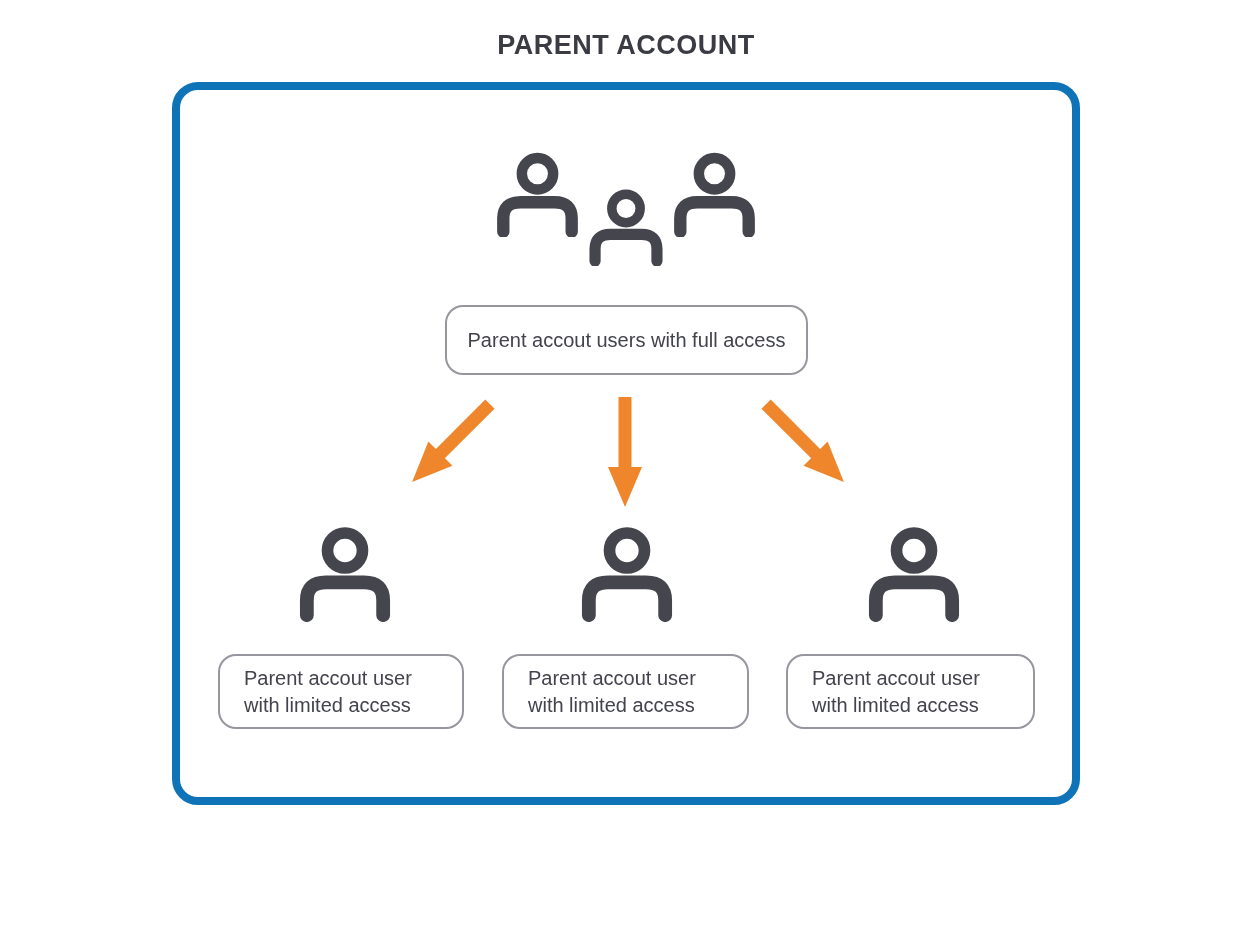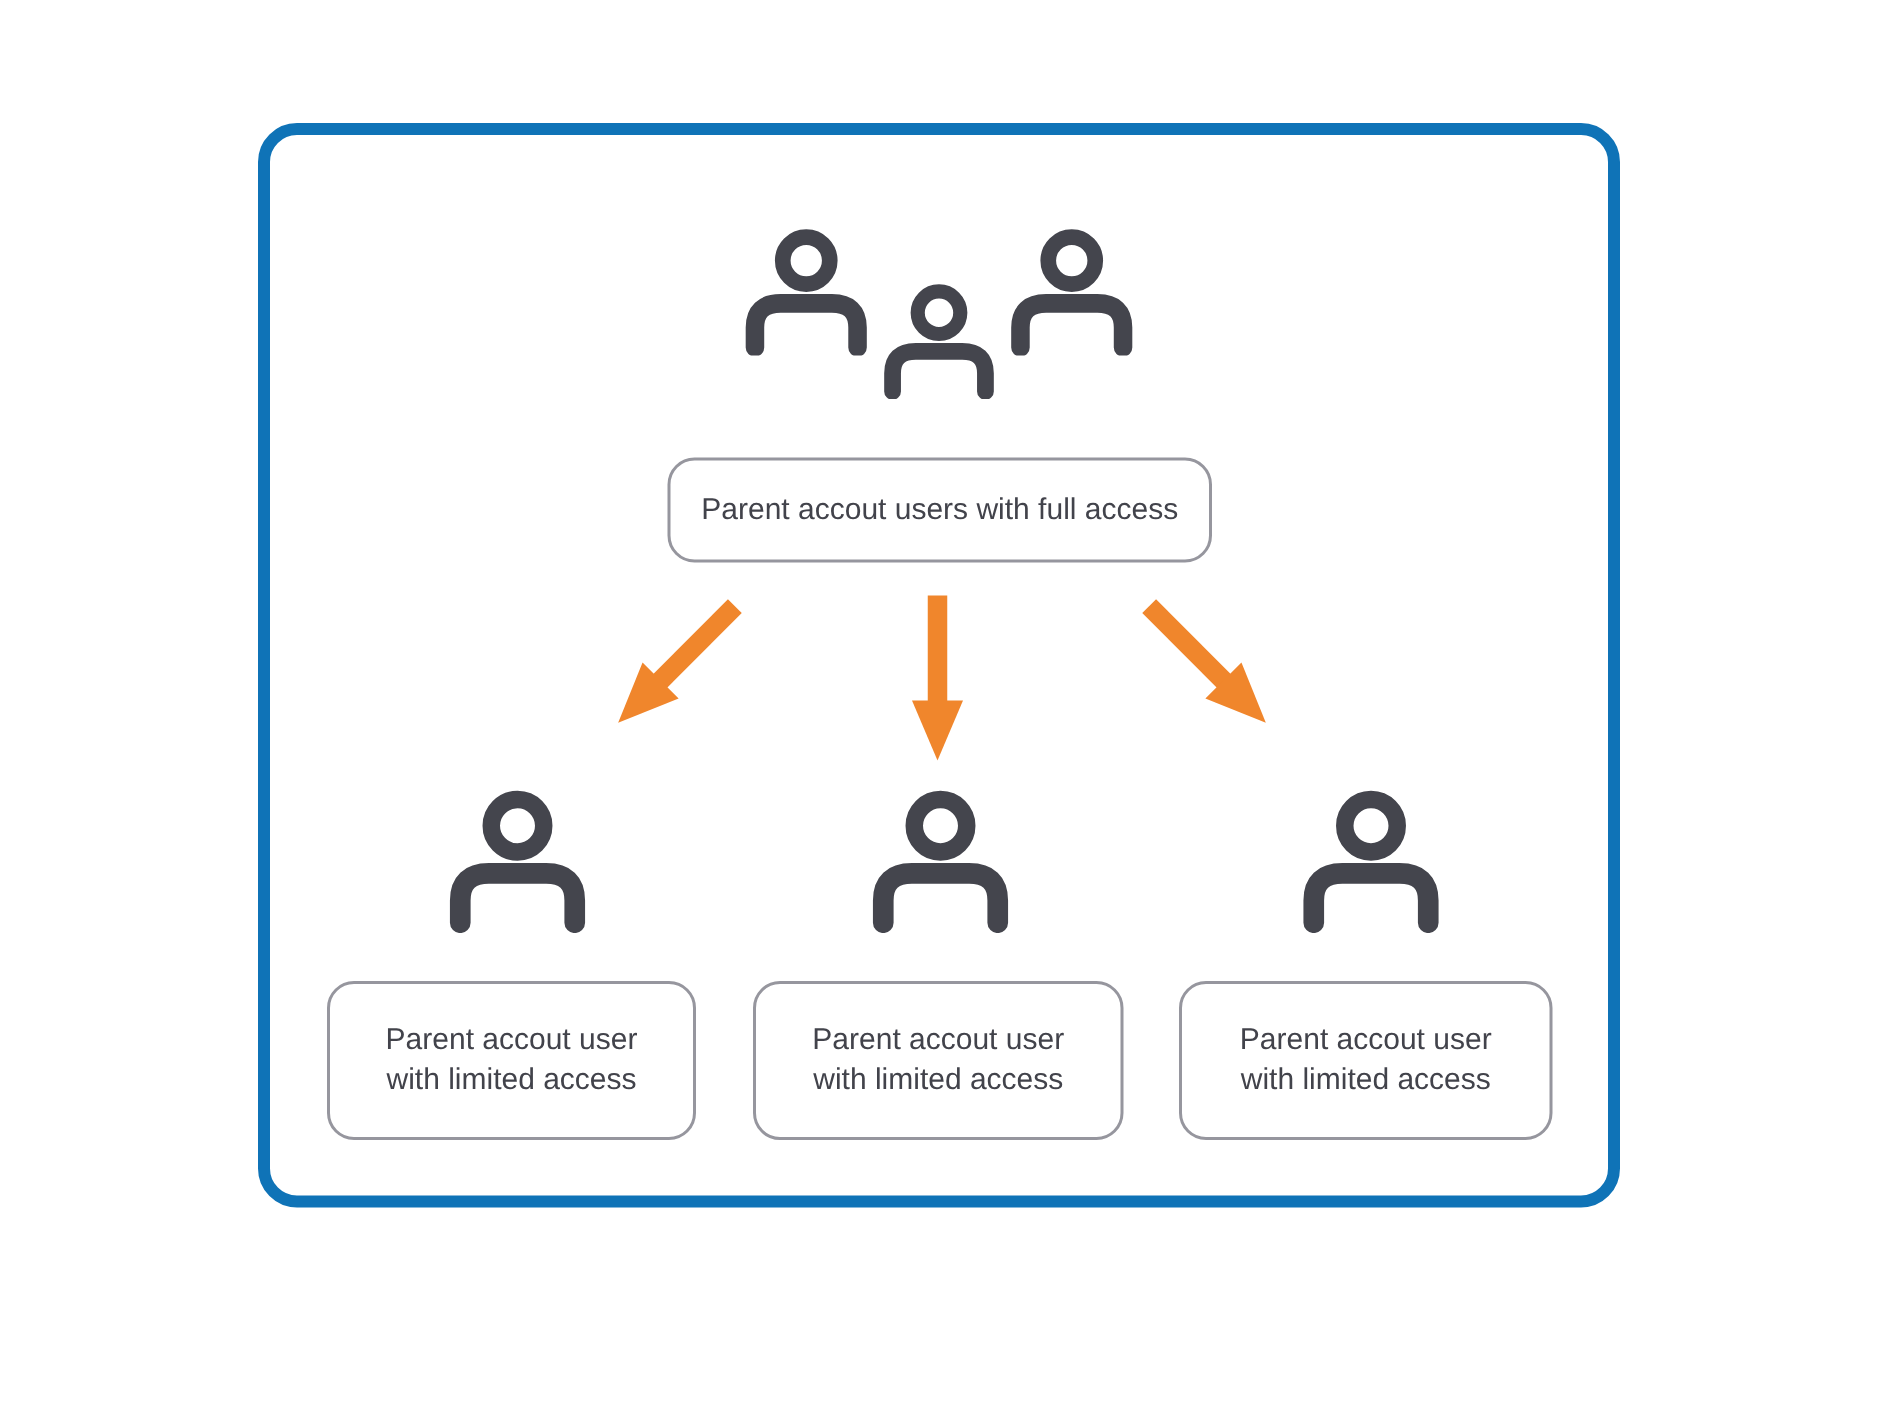--- a/index.html
+++ b/index.html
@@ -47,27 +47,26 @@
   .person-icon { color: var(--icon-gray); display: block; }
   .group-icon { position: absolute; left: 310px; top: 60px; width: 272px; height: 125px; }
   .label-box {
     position: absolute;
     border: 2px solid var(--label-border-gray);
     border-radius: 18px;
     background: #ffffff;
     display: flex;
     align-items: center;
     justify-content: center;
-    text-align: center;
     color: var(--label-text);
     font-size: 20px;
     line-height: 1.35;
   }
   .full-access-box { left: 265px; top: 215px; width: 363px; height: 70px; }
-  .limited-box { top: 564px; height: 106px; padding: 0 24px; }
+  .limited-box { top: 564px; height: 75px; padding: 0 24px; }
   .limited-box-1 { left: 38px;  width: 246px; }
   .limited-box-2 { left: 322px; width: 247px; }
   .limited-box-3 { left: 606px; width: 249px; }
   .arrow-down-wrap { position: absolute; width: 36px; height: 114px; color: var(--accent-orange); }
   .arrow-mid   { left: 427px; top: 305px; }
   .arrow-left  { left: 253px; top: 296px; transform: rotate(45deg); }
   .arrow-right { left: 607px; top: 296px; transform: rotate(-45deg); }
   .legend {
     position: absolute;
     left: 172px;
@@ -83,20 +82,21 @@
     font-weight: bold;
     color: var(--accent-orange);
     white-space: nowrap;
   }
 </style>
 </head>
 <body>
 
 <div class="canvas">
 
+  <div class="diagram-title">PARENT ACCOUNT</div>
 
   <div class="parent-box">
 
     <div class="group-icon">
       <svg class="person-icon abs" style="left:0; top:0; width:95px;" viewBox="0 0 100 92" xmlns="http://www.w3.org/2000/svg">
         <circle cx="50" cy="25" r="16.5" fill="none" stroke="currentColor" stroke-width="11"></circle>
         <path d="M14 86 L14 72 Q14 55 32 55 L68 55 Q86 55 86 72 L86 86" fill="none" stroke="currentColor" stroke-width="13" stroke-linecap="round"></path>
       </svg>
       <svg class="person-icon abs" style="left:177px; top:0; width:95px;" viewBox="0 0 100 92" xmlns="http://www.w3.org/2000/svg">
         <circle cx="50" cy="25" r="16.5" fill="none" stroke="currentColor" stroke-width="11"></circle>

